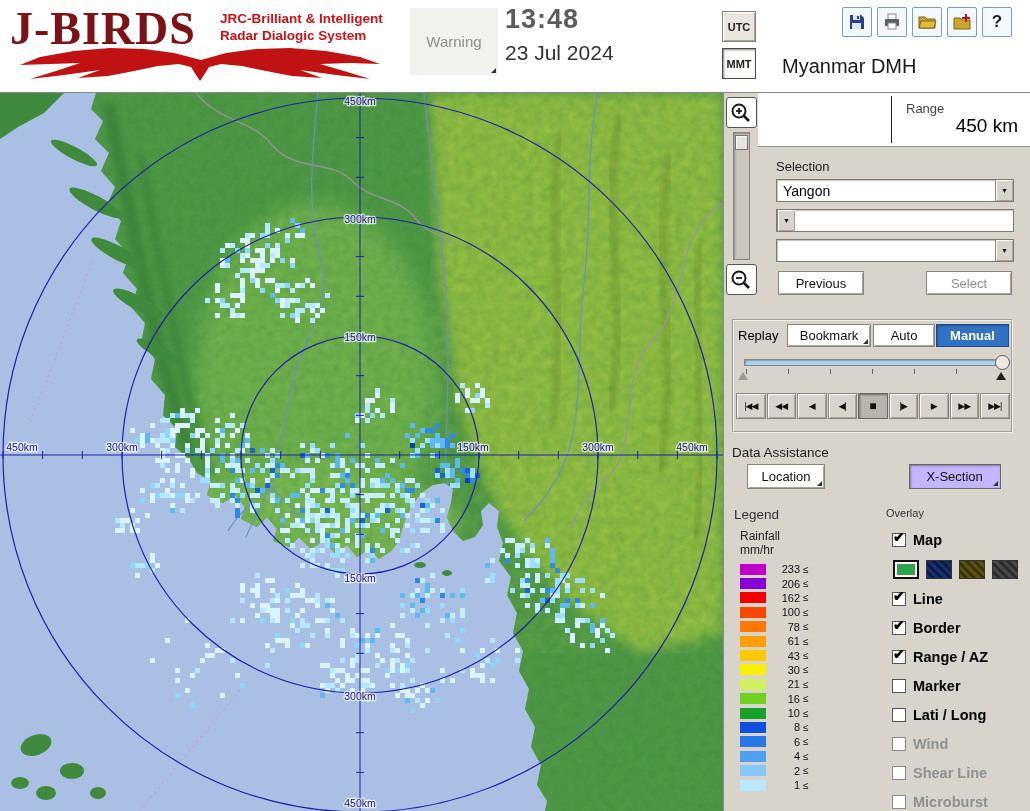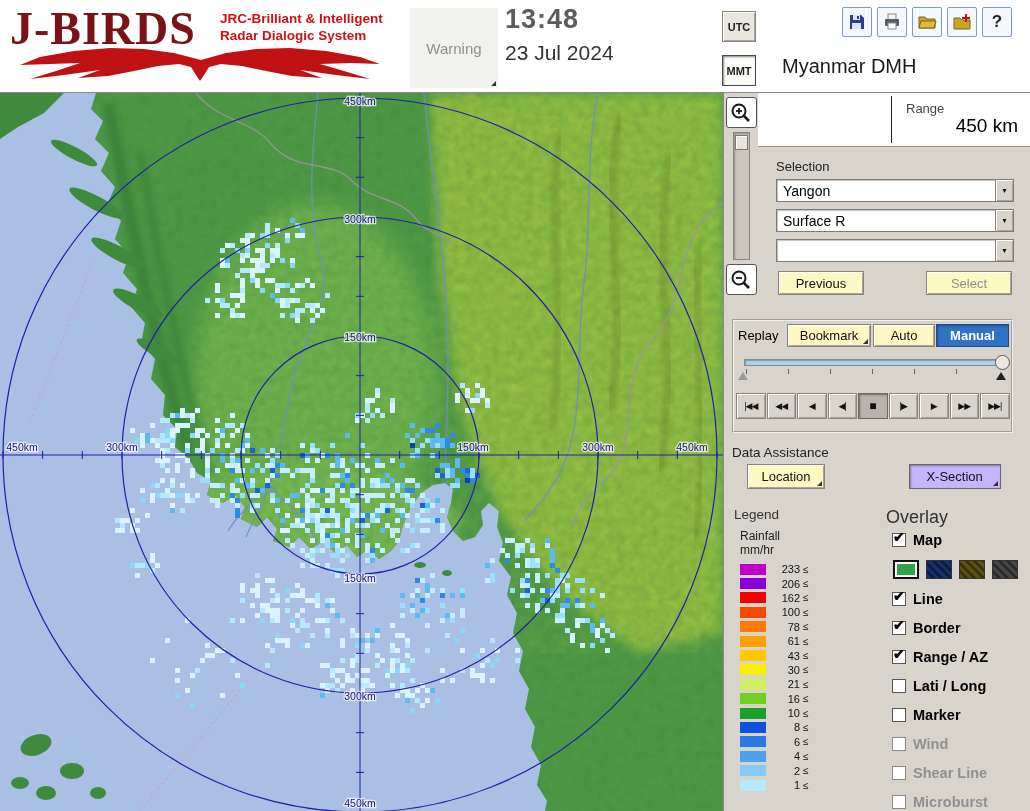--- a/index.html
+++ b/index.html
@@ -6,25 +6,25 @@
   *{box-sizing:border-box;}
   body{font-family:"Liberation Sans",sans-serif;-webkit-font-smoothing:antialiased;}
   #app{position:relative;width:1030px;height:811px;background:#fff;overflow:hidden;}
 
   
   #header{position:absolute;left:0;top:0;width:1030px;height:93px;background:#fff;border-bottom:1px solid #8a8a8a;}
   .logo{position:absolute;left:8px;top:2px;width:400px;height:88px;}
   .logo-title{position:absolute;left:2px;top:0;font-family:"Liberation Serif",serif;font-weight:bold;font-size:46px;color:#7d1216;letter-spacing:1px;}
   .logo-sub{position:absolute;left:212px;top:8px;color:#cf1016;font-weight:bold;font-size:13.5px;line-height:17px;white-space:nowrap;}
   .eagle{position:absolute;left:4px;top:46px;width:378px;height:34px;}
-  .warning{position:absolute;left:410px;top:8px;width:88px;height:80px;background:#f1f1ee;display:flex;align-items:center;justify-content:center;color:#8f8f8f;font-size:15px;}
+  .warning{position:absolute;left:410px;top:8px;width:88px;height:67px;background:#f1f1ee;display:flex;align-items:center;justify-content:center;color:#8f8f8f;font-size:15px;}
   .clock{position:absolute;left:505px;top:4px;}
   .clock .time{font-size:27px;font-weight:bold;color:#5c5c5c;letter-spacing:1px;}
   .clock .date{margin-top:6px;font-size:21px;color:#333;}
-  .tz{position:absolute;left:722px;top:11px;width:35px;display:flex;flex-direction:column;gap:13px;}
+  .tz{position:absolute;left:722px;top:11px;width:35px;display:flex;flex-direction:column;gap:6px;}
   .tzbtn{width:34px;height:31px;font-family:inherit;font-size:11px;font-weight:bold;color:#222;background:#e9e6e0;border:1px solid #8a857c;box-shadow:inset 1px 1px 0 #fff,inset -1px -1px 0 #a9a49a;cursor:pointer;padding:0;}
   .tzbtn.pressed{background:#fbfbf8;border:1px solid #4a4a4a;box-shadow:inset 1px 1px 2px rgba(0,0,0,.45);}
   .toolbar{position:absolute;right:18px;top:7px;display:flex;gap:5px;}
   .tbtn{width:30px;height:30px;background:#f4f8fb;border:1px solid #7a9cc6;border-radius:2px;display:flex;align-items:center;justify-content:center;padding:0;cursor:pointer;}
   .tbtn .q{font-size:17px;font-weight:bold;color:#222;}
   .station{position:absolute;left:782px;top:55px;font-size:20px;color:#1a1a1a;}
 
   
   #mapwrap{position:absolute;left:0;top:93px;width:723px;height:718px;background:#7dd3fc;}
   #mapwrap svg{display:block;}
@@ -40,21 +40,21 @@
   .range-box{position:absolute;left:34px;top:0;right:0;height:54px;background:#fff;border-bottom:1px solid #9a958c;}
   .range-divider{position:absolute;left:133px;top:3px;width:1px;height:47px;background:#222;}
   .range-label{position:absolute;left:148px;top:8px;font-size:13px;color:#444;}
   .range-value{position:absolute;right:12px;top:22px;font-size:19px;color:#000;}
 
   .sel-label{position:absolute;left:52px;top:66px;color:#222;}
   .combo{position:absolute;left:52px;width:238px;height:23px;background:#fff;border:1px solid #7f7b72;box-shadow:inset 1px 1px 1px rgba(0,0,0,.25);display:flex;align-items:center;}
   .combo .cval{flex:1;padding-left:6px;font-size:14px;color:#000;overflow:hidden;white-space:nowrap;}
   .combo .carrow{width:18px;height:21px;background:#d8d4cc;border-left:1px solid #8a857c;box-shadow:inset 1px 1px 0 #fff,inset -1px -1px 0 #a9a49a;display:flex;align-items:center;justify-content:center;font-size:7px;color:#111;}
 
-  .btn{position:absolute;font-family:inherit;font-size:13px;color:#111;background:#fef9c3;border:1px solid #8a857c;box-shadow:inset 1px 1px 0 #fff,inset -1px -1px 0 #a9a49a;cursor:pointer;padding:0;}
+  .btn{position:absolute;font-family:inherit;font-size:13px;color:#111;background:#ffffff;border:1px solid #8a857c;box-shadow:inset 1px 1px 0 #fff,inset -1px -1px 0 #a9a49a;cursor:pointer;padding:0;}
   .btn.pressedb{background:#c4b5fd;border-color:#6e695f;box-shadow:inset 1px 1px 2px rgba(0,0,0,.35);}
   .btn.bluesel{background:#3272c4;color:#fff;border-color:#1c4c8c;box-shadow:inset 1px 1px 2px rgba(0,0,0,.3);font-weight:bold;}
   .btn.disabled{color:#8e8e8e;}
   .menu-corner{position:relative;}
   .menu-corner::after{content:"";position:absolute;right:2px;bottom:2px;width:0;height:0;border-left:5px solid transparent;border-bottom:5px solid #333;}
 
   .replay-box{position:absolute;left:8px;top:226px;width:281px;height:114px;border:2px groove #f2f0ea;}
   .replay-label{position:absolute;left:4px;top:7px;color:#000000;}
   .rslider{position:absolute;left:4px;top:34px;width:270px;height:28px;}
   .rtrack{position:absolute;left:6px;right:8px;top:4px;height:7px;background:#a8d2ee;border:1px solid #888;box-shadow:inset 1px 1px 1px rgba(0,0,0,.25);}
@@ -62,21 +62,21 @@
   .rtri{position:absolute;width:0;height:0;border-left:5px solid transparent;border-right:5px solid transparent;}
   .rtri.left{left:0;top:17px;border-bottom:8px solid #9a9a9a;}
   .rtri.right{right:2px;top:17px;border-bottom:8px solid #222;}
   .rthumb{position:absolute;right:-2px;top:0;width:15px;height:15px;border-radius:50%;background:#ece8e0;border:1px solid #555;box-shadow:inset 1px 1px 0 #fff;}
   .playback{position:absolute;left:2px;top:72px;display:flex;gap:1px;}
   .pbtn{width:29.5px;height:26px;font-family:inherit;font-size:9px;letter-spacing:-1px;color:#111;background:#d8d4cc;border:1px solid #8a857c;box-shadow:inset 1px 1px 0 #fff,inset -1px -1px 0 #a9a49a;padding:0;cursor:pointer;}
   .pbtn.pressed{background:#b8b4ac;box-shadow:inset 1px 1px 2px rgba(0,0,0,.4);border-color:#6e695f;}
 
   .assist-label{position:absolute;left:8px;top:352px;font-size:13.5px;color:#222;}
   .legend-title{position:absolute;left:10px;top:414px;font-size:13.5px;color:#333;}
-  .overlay-title{position:absolute;left:162px;top:414px;font-size:18px;color:#333;}
+  .overlay-title{position:absolute;left:162px;top:414px;font-size:11px;color:#333;}
 
   .legend-block{position:absolute;left:16px;top:436px;width:140px;}
   .lg-unit{font-size:12px;color:#222;line-height:14px;}
   .lg-rows{margin-top:5px;}
   .lg-row{height:14.4px;display:flex;align-items:center;}
   .lg-sw{width:26px;height:11px;margin-right:8px;flex:0 0 26px;}
   .lg-val{width:26px;text-align:right;font-size:11px;color:#111;}
   .lg-lte{margin-left:3px;font-size:10px;color:#111;}
 
   .overlay-block{position:absolute;left:168px;top:432px;width:138px;}
@@ -1505,21 +1505,20 @@
       <div class="range-value">450 km</div>
     </div>
 
     <div class="sel-label">Selection</div>
 
     <div class="combo" style="top:86px;">
       <span class="cval">Yangon</span>
       <span class="carrow">▼</span>
     </div>
     <div class="combo" style="top:116px;">
-      <span class="cval">Surface R</span>
       <span class="carrow">▼</span>
     </div>
     <div class="combo" style="top:146px;">
       <span class="cval"></span>
       <span class="carrow">▼</span>
     </div>
 
     <button class="btn" style="left:54px;top:178px;width:86px;height:24px;">Previous</button>
     <button class="btn disabled" style="left:202px;top:178px;width:86px;height:24px;">Select</button>
 
@@ -1669,25 +1668,25 @@
           <span class="ov-lb">Border</span>
         </div>
         <div class="ov-row">
           <span class="cb">
             <span class="mark">✔</span>
           </span>
           <span class="ov-lb">Range / AZ</span>
         </div>
         <div class="ov-row">
           <span class="cb"></span>
-          <span class="ov-lb">Lati / Long</span>
+          <span class="ov-lb">Marker</span>
         </div>
         <div class="ov-row">
           <span class="cb"></span>
-          <span class="ov-lb">Marker</span>
+          <span class="ov-lb">Lati / Long</span>
         </div>
         <div class="ov-row disabled">
           <span class="cb"></span>
           <span class="ov-lb">Wind</span>
         </div>
         <div class="ov-row disabled">
           <span class="cb"></span>
           <span class="ov-lb">Shear Line</span>
         </div>
         <div class="ov-row disabled">

